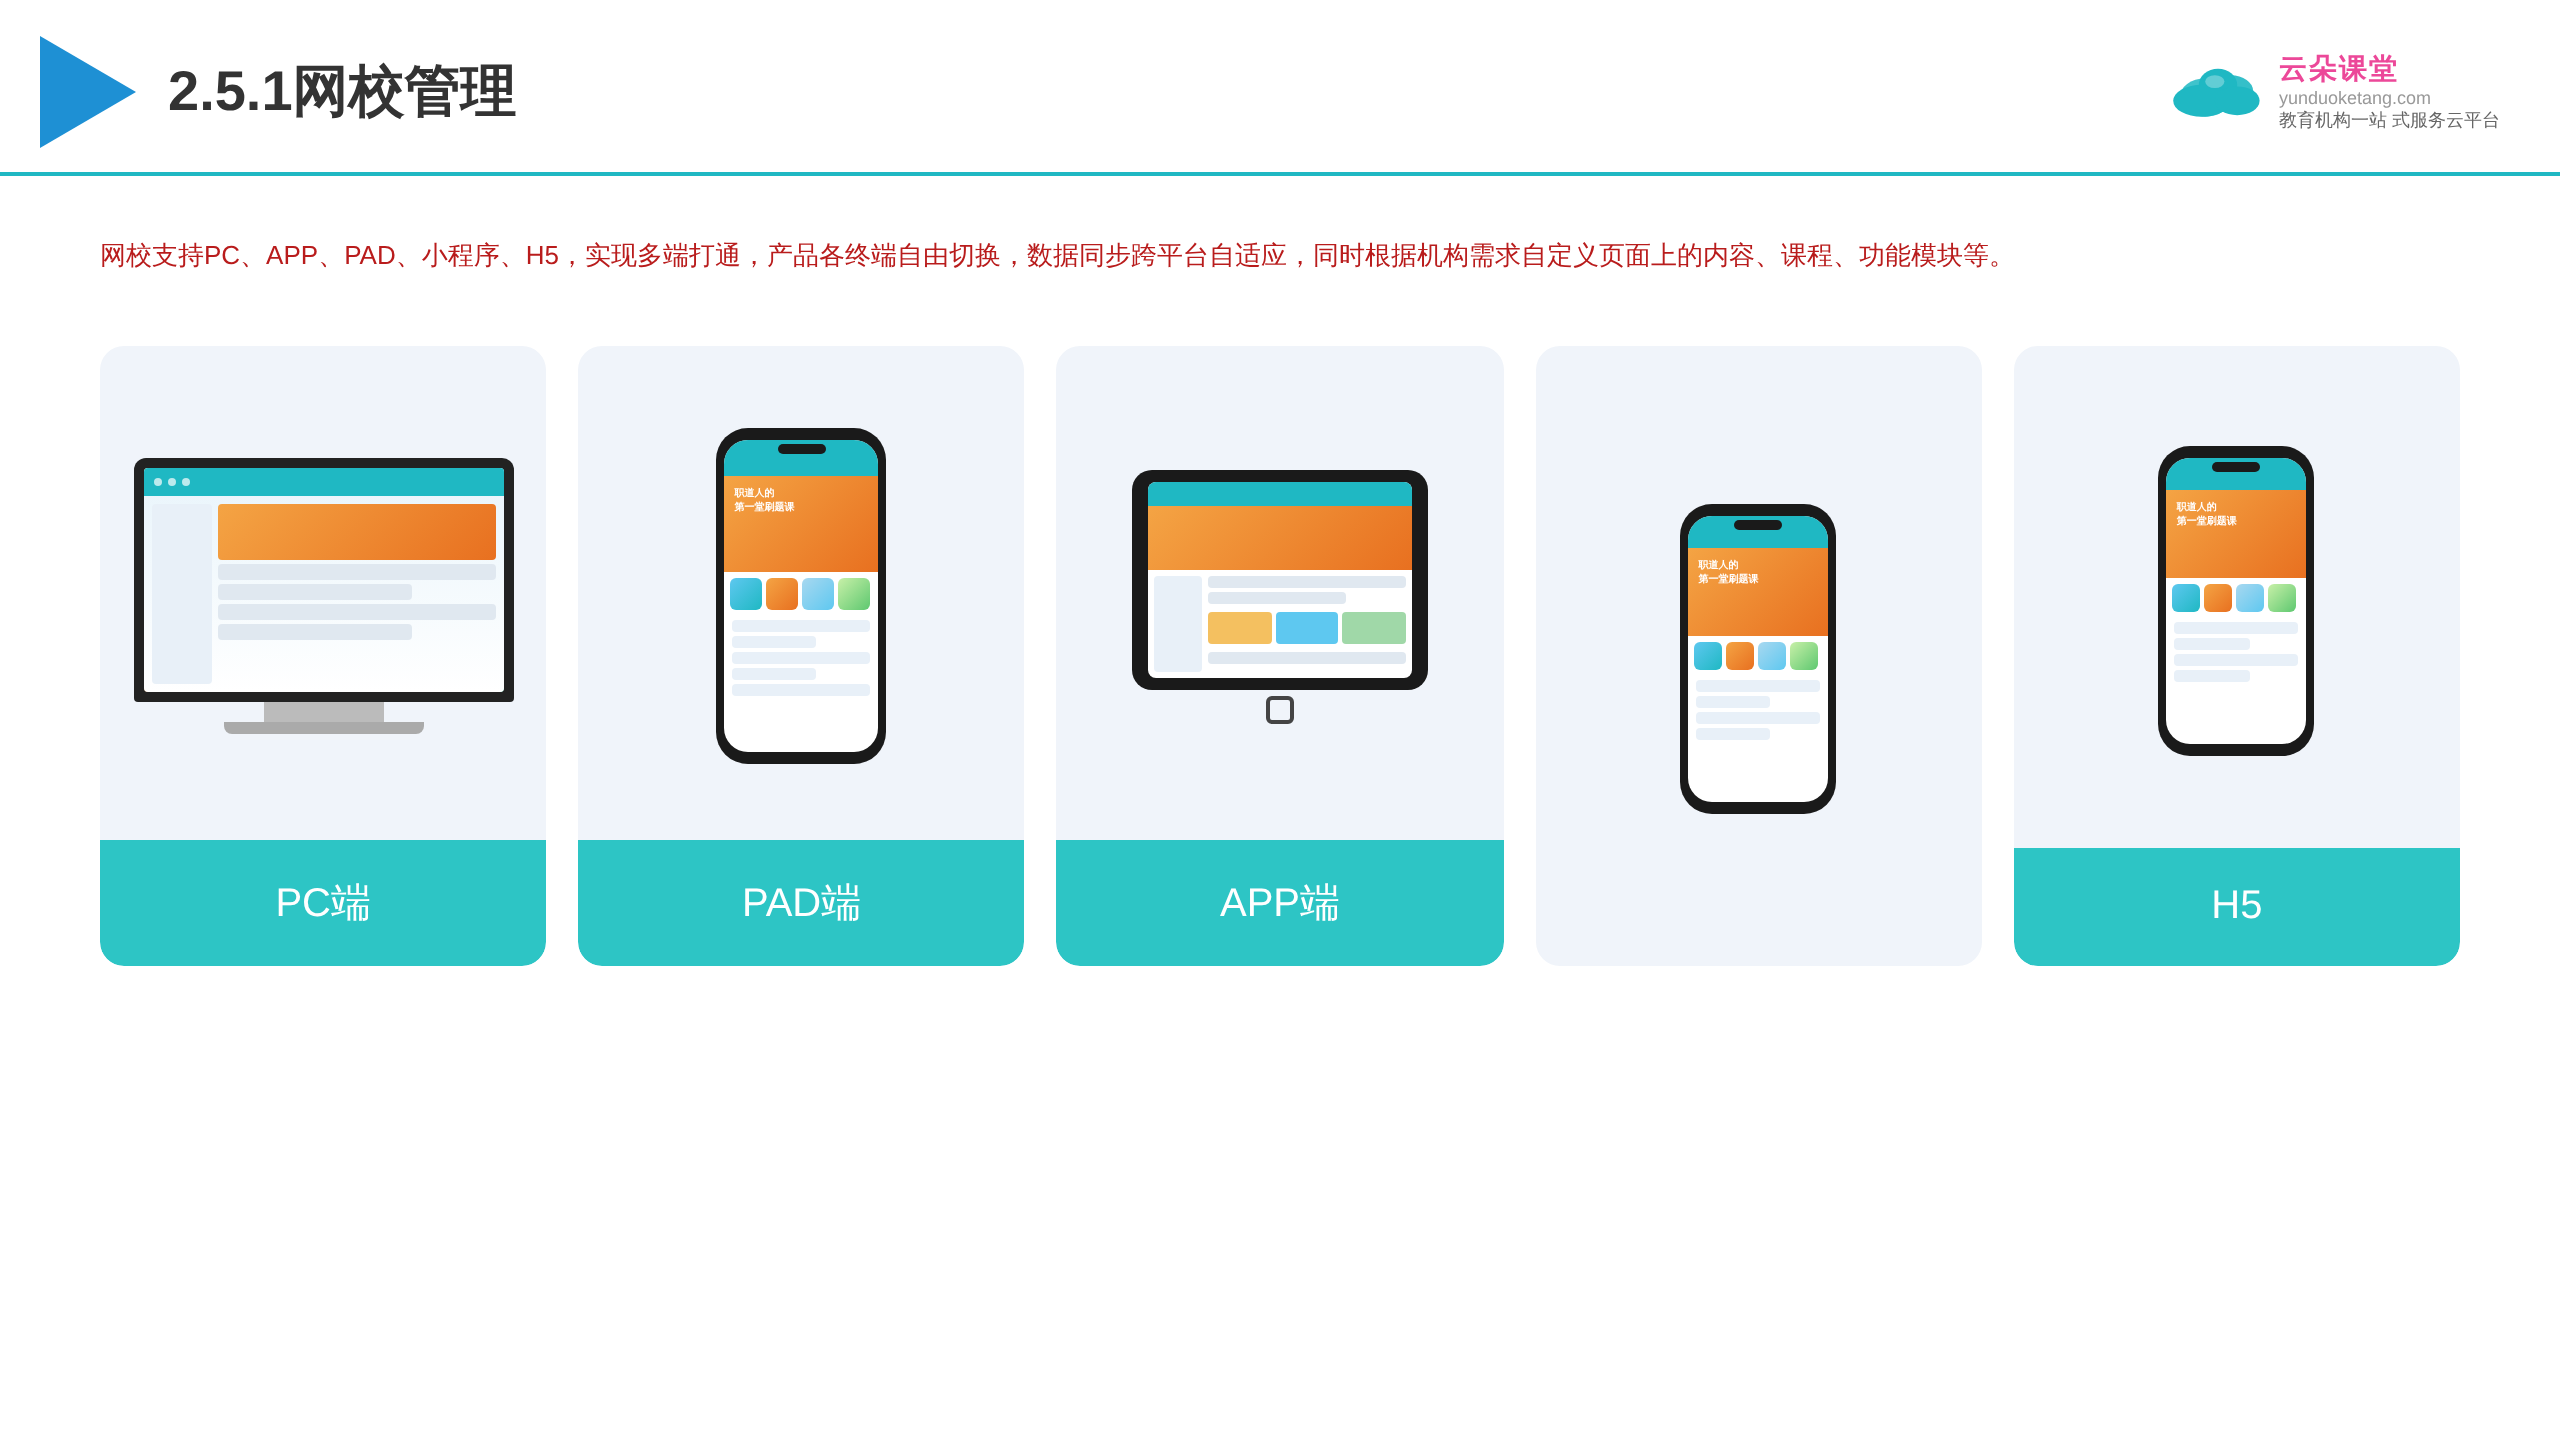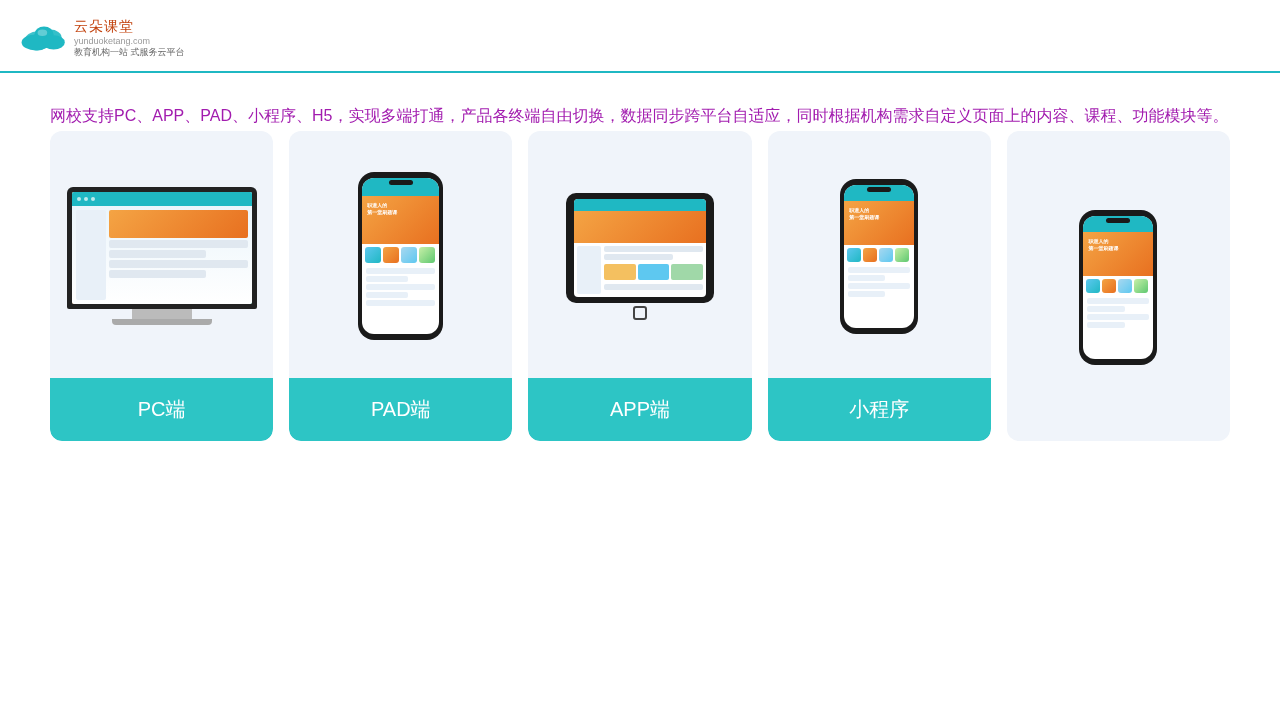--- a/index.html
+++ b/index.html
@@ -50,43 +50,44 @@
       position: relative;
     }
     .cloud-svg { width: 48px; height: 32px; }
     .brand-text {
       display: flex;
       flex-direction: column;
       align-items: flex-start;
     }
     .brand-name {
       font-size: 14px;
-      font-weight: normal;
-      color: #c2410c;
+      font-weight: bold;
+      color: #ec4899;
       letter-spacing: 1px;
     }
     .brand-slogan {
       font-size: 9px;
       color: #666;
       line-height: 1.4;
     }
     .brand-url {
       font-size: 9px;
       color: #999;
       text-align: right;
     }
 
     
     .main {
       padding: 28px 50px 20px 50px;
     }
     .description {
-      font-size: 16px;
-      color: #a21caf;
+      font-size: 13px;
+      color: #b91c1c;
       line-height: 1.9;
+      margin-bottom: 32px;
     }
 
     
     .cards-container {
       display: flex;
       gap: 16px;
       align-items: stretch;
     }
     .card {
       flex: 1;
@@ -286,20 +287,24 @@
       height: 143px;
     }
     .phone-sm .phone-topbar { height: 16px; background: #1fb8c3; }
     .phone-sm .phone-banner { height: 44px; }
     .phone-sm .phone-icon-item { width: 14px; height: 14px; }
   </style>
 </head>
 <body>
 
 <div class="header">
+  <div class="header-left">
+    <div class="logo-triangle"></div>
+    <h1 class="page-title">2.5.1网校管理</h1>
+  </div>
   <div class="header-right">
     <div class="brand-logo">
       <div class="cloud-icon-wrap">
         <svg class="cloud-svg" viewBox="0 0 60 40" xmlns="http://www.w3.org/2000/svg">
           <ellipse cx="22" cy="26" rx="16" ry="12" fill="#1fb8c3" opacity="0.85"></ellipse>
           <ellipse cx="38" cy="22" rx="14" ry="10" fill="#1fb8c3" opacity="0.9"></ellipse>
           <ellipse cx="30" cy="18" rx="12" ry="10" fill="#1fb8c3"></ellipse>
           <ellipse cx="20" cy="28" rx="18" ry="10" fill="#1fb8c3"></ellipse>
           <ellipse cx="42" cy="28" rx="14" ry="9" fill="#1fb8c3"></ellipse>
 
@@ -433,21 +438,20 @@
                   <div class="phone-list-row"></div>
                   <div class="phone-list-row short"></div>
                   <div class="phone-list-row"></div>
                   <div class="phone-list-row short"></div>
                 </div>
               </div>
             </div>
           </div>
         </div>
       </div>
-      <div class="card-label">小程序</div>
     </div>
 
     <div class="card">
       <div class="card-image-area">
         <div class="phone phone-sm">
           <div class="phone-frame">
             <div class="phone-notch"></div>
             <div class="phone-screen">
               <div class="phone-screen-inner">
                 <div class="phone-topbar"></div>
@@ -464,16 +468,17 @@
                   <div class="phone-list-row"></div>
                   <div class="phone-list-row short"></div>
                   <div class="phone-list-row"></div>
                   <div class="phone-list-row short"></div>
                 </div>
               </div>
             </div>
           </div>
         </div>
       </div>
+      <div class="card-label">H5</div>
     </div>
 
   </div>
 </div>
 
 </body></html>

